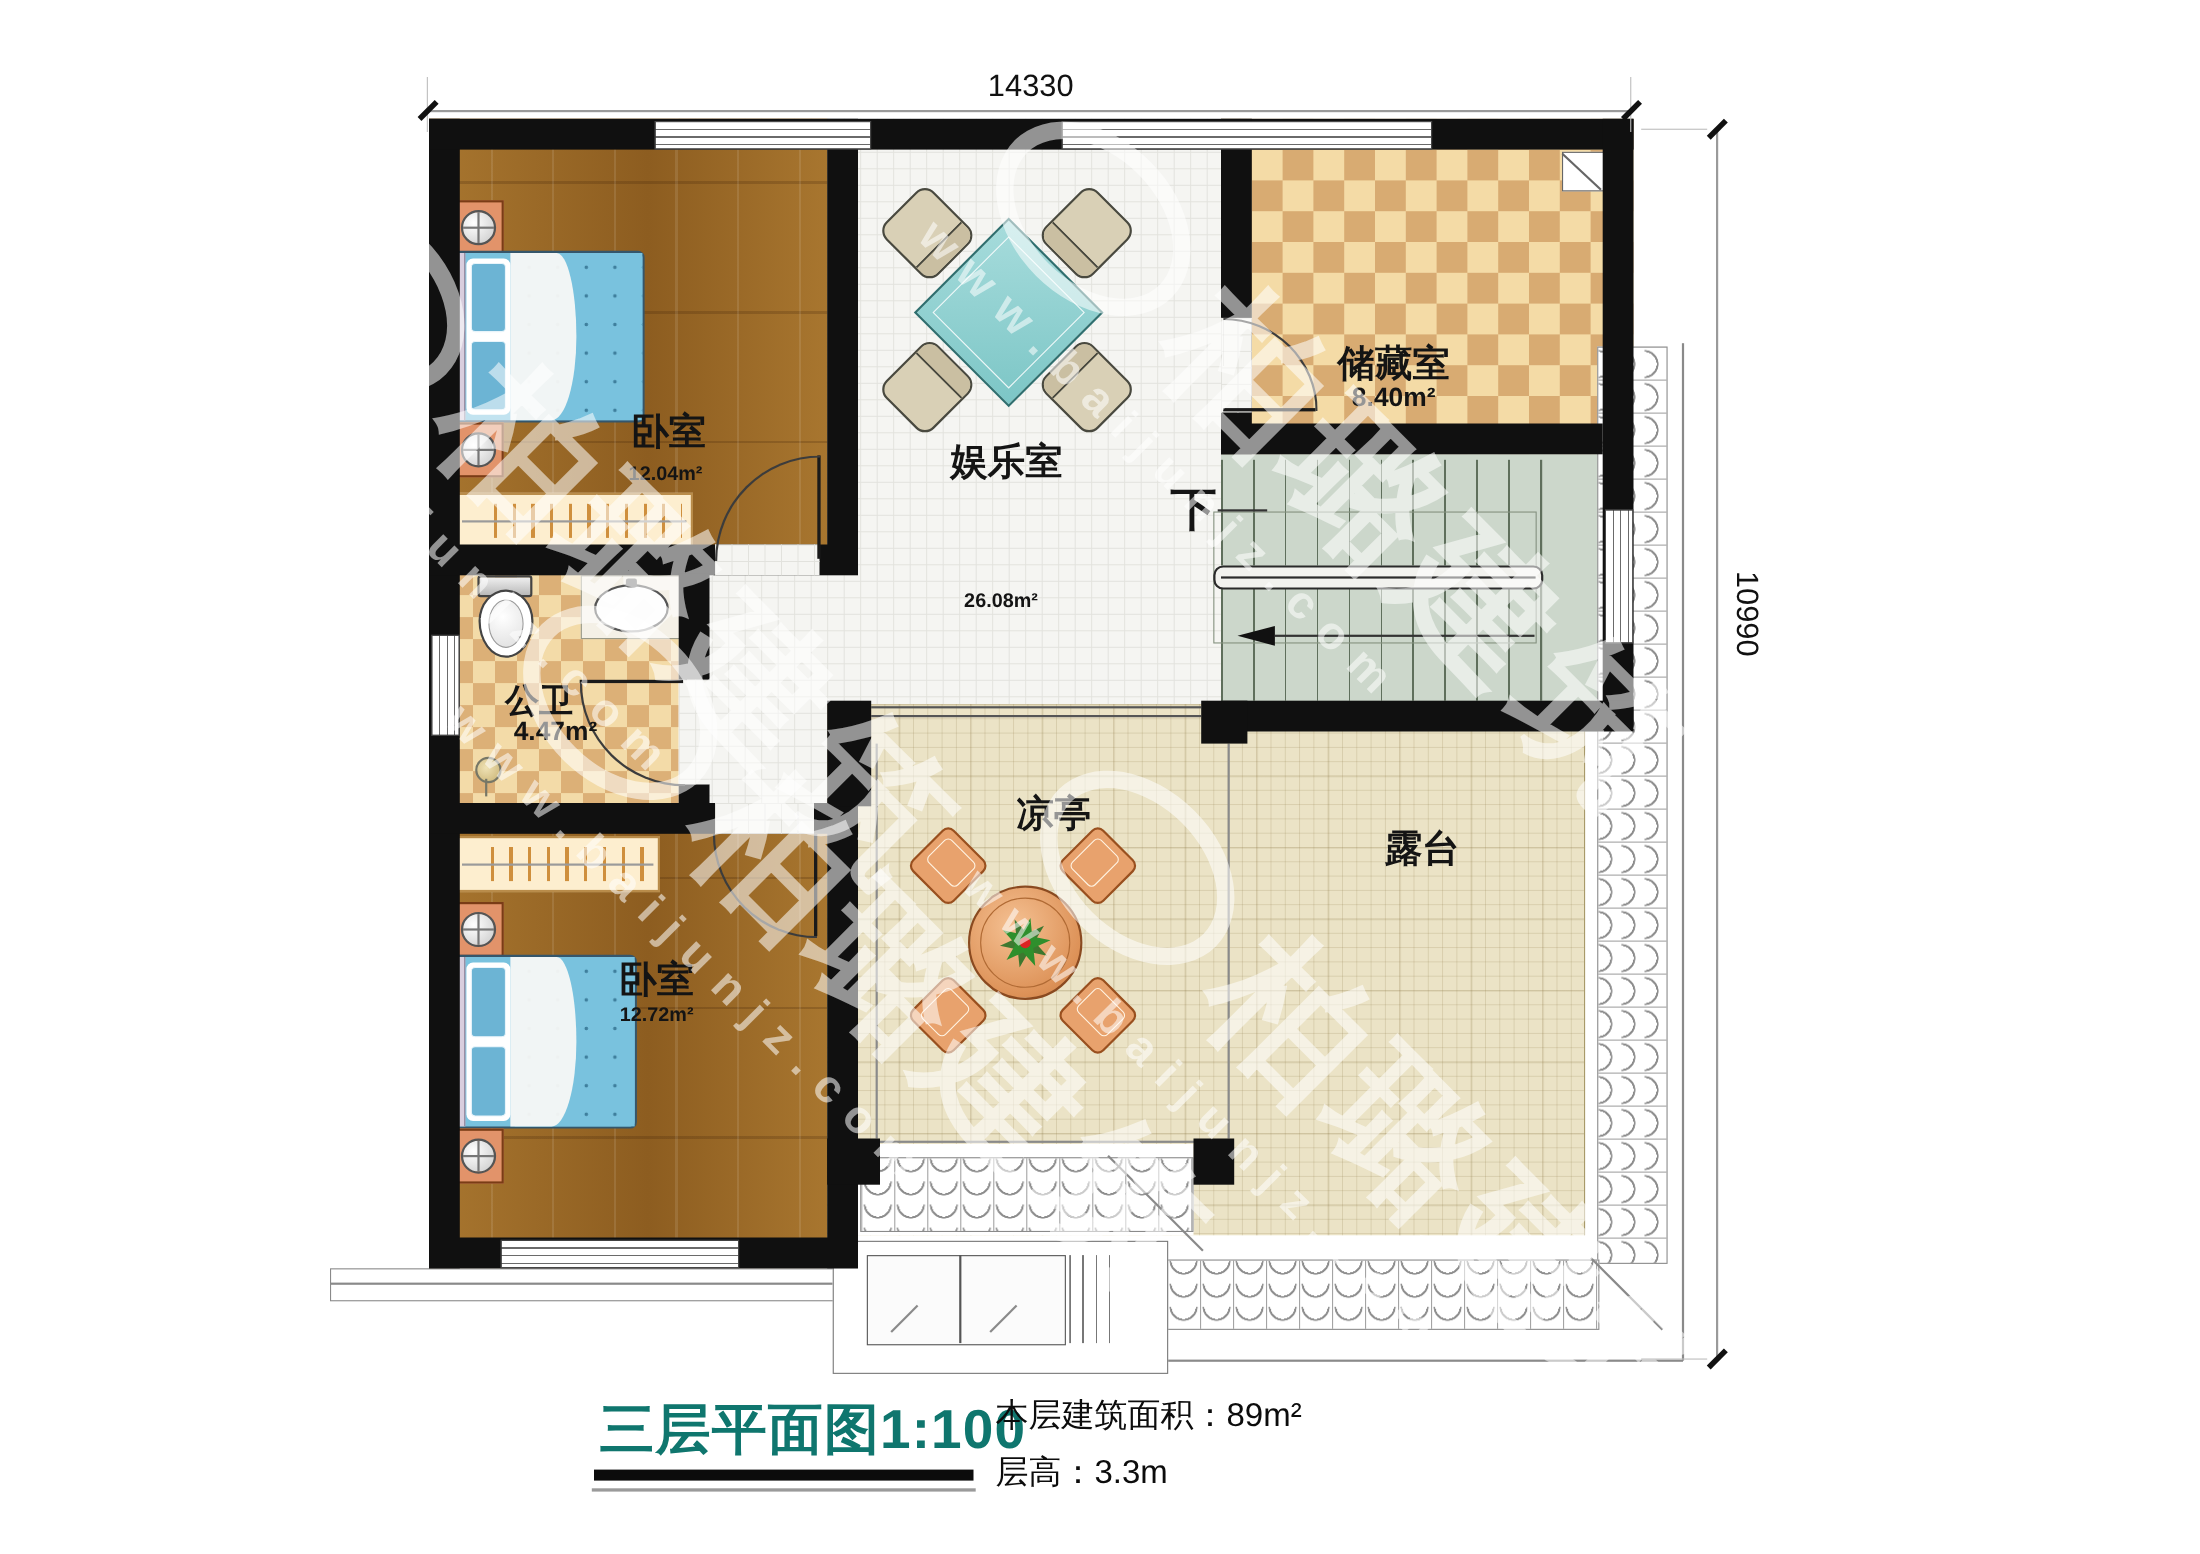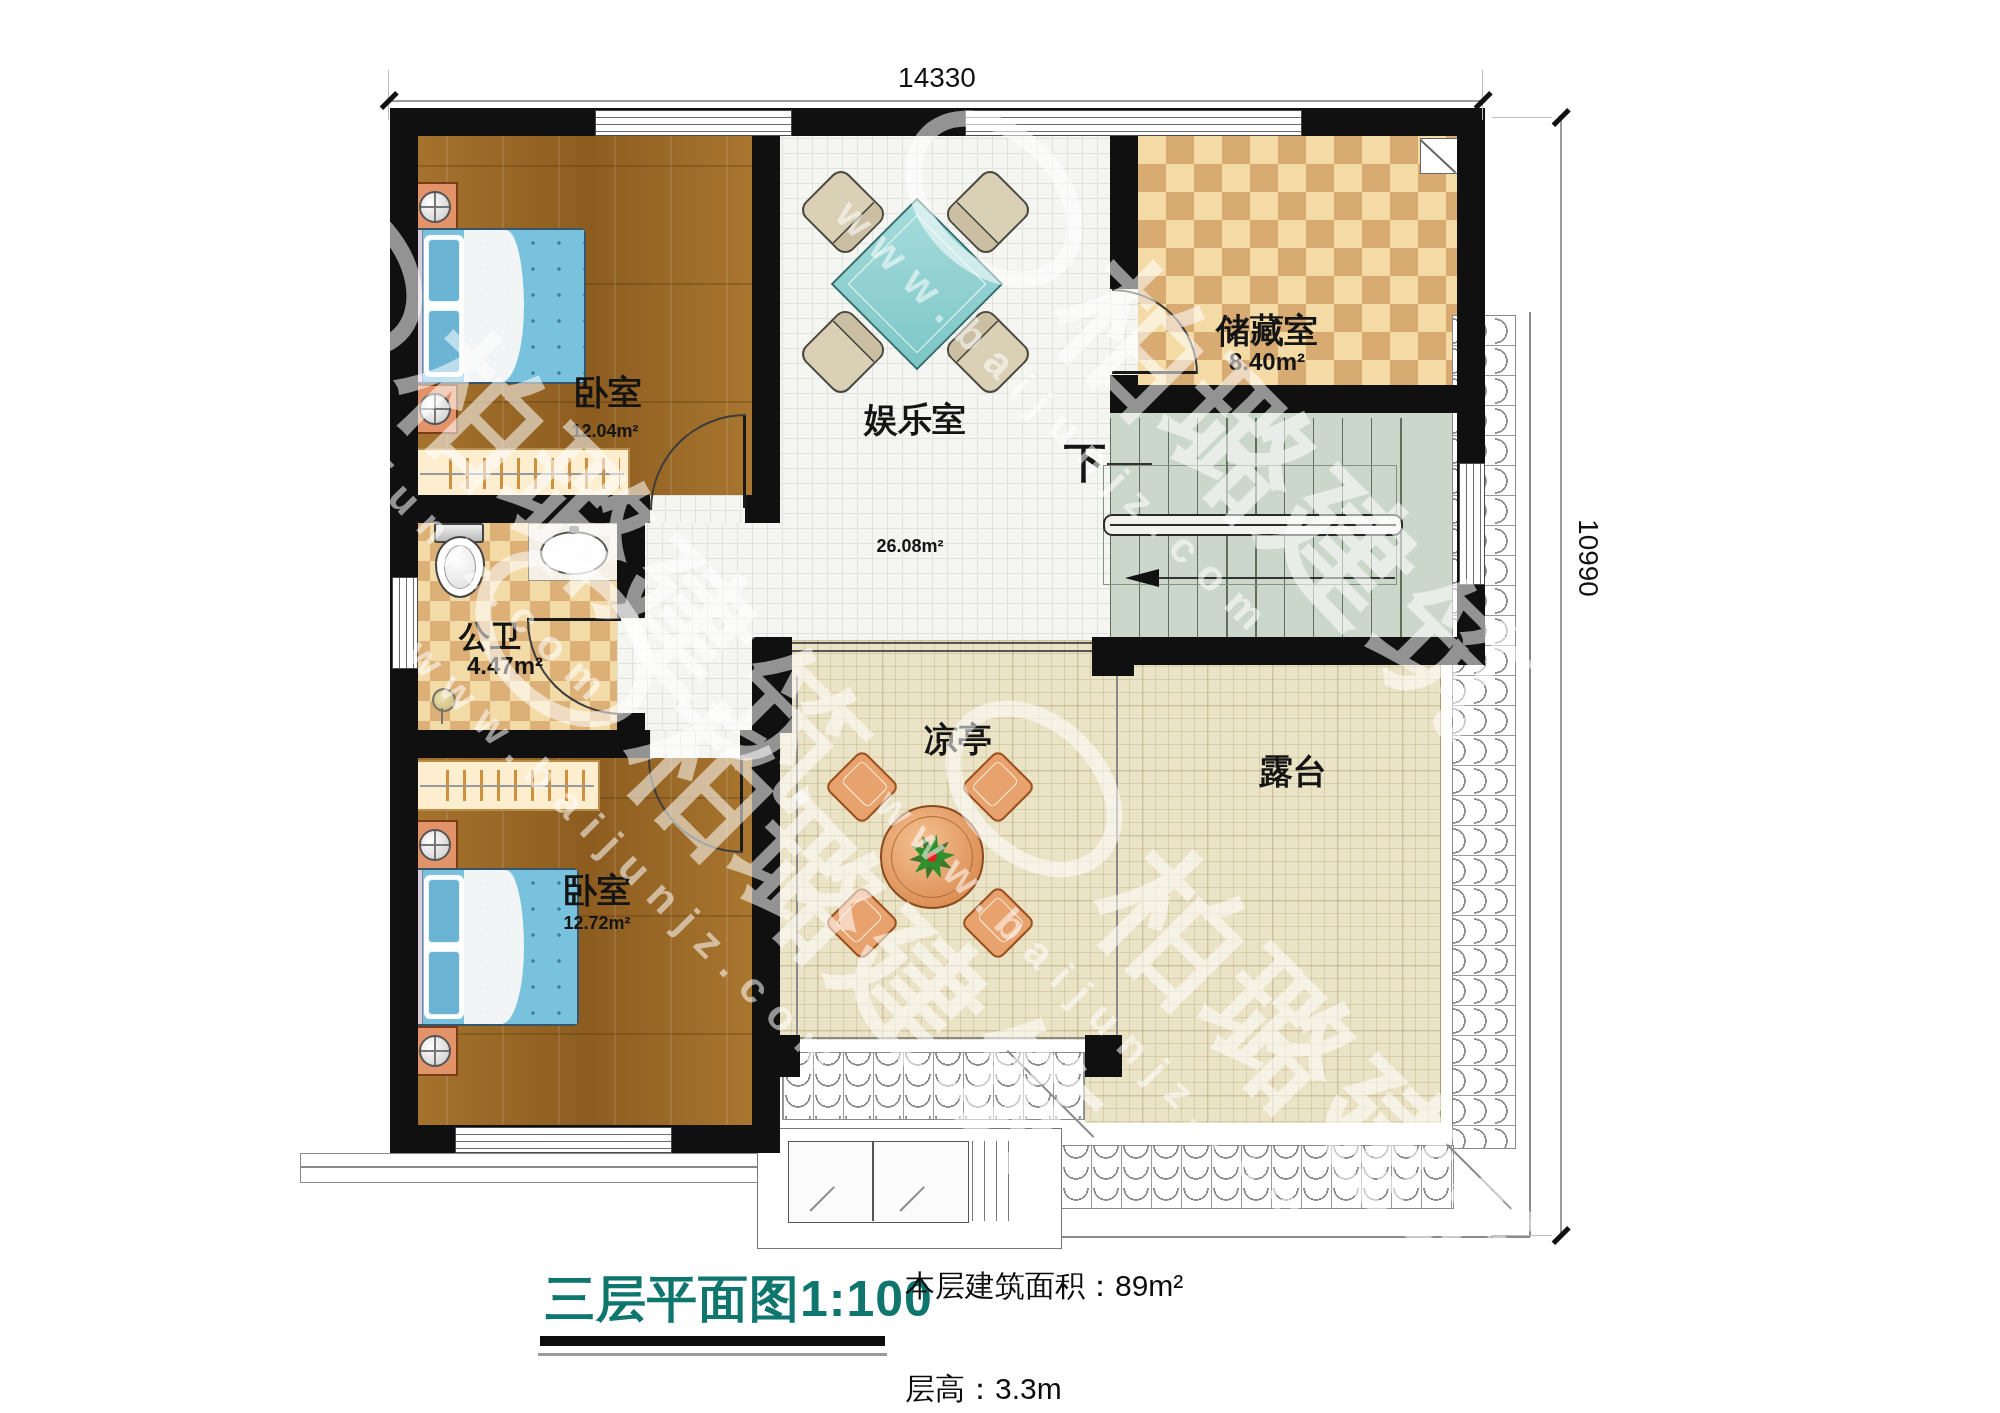--- a/index.html
+++ b/index.html
@@ -307,17 +307,17 @@
   </div>
 
   <div class="a ftitle" style="left:545px;top:1266px;">
     <span>三层平面图</span><span>1:100</span>
   </div>
   <div class="a bar" style="left:540px;top:1336px;width:345px;height:10px;background:#0c0c0c;"></div>
   <div class="a bar" style="left:538px;top:1353px;width:349px;height:3px;background:#9a9a9a;"></div>
   <div class="a ftext" style="left:905px;top:1266px;">
     <span>本层建筑面积：</span><span>89m²</span>
   </div>
-  <div class="a ftext" style="left:905px;top:1369px;">
+  <div class="a ftext" style="left:905px;top:1318px;">
     <span>层高：</span><span>3.3m</span>
   </div>
 
 </div>
 
 </body></html>

